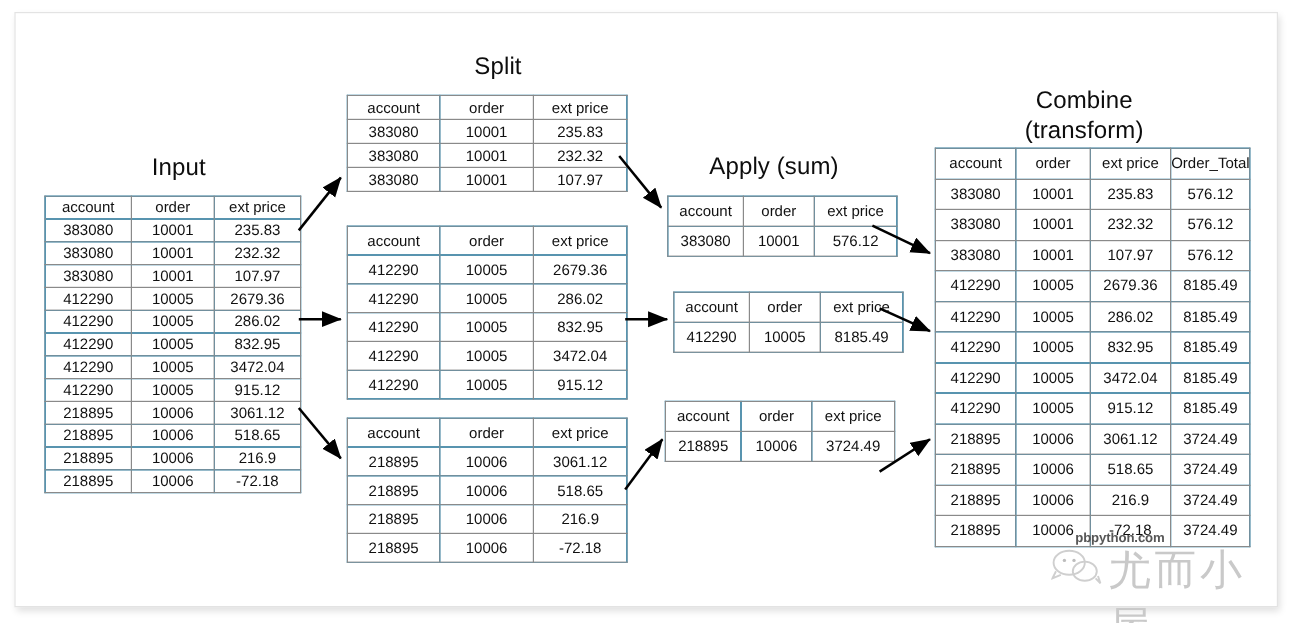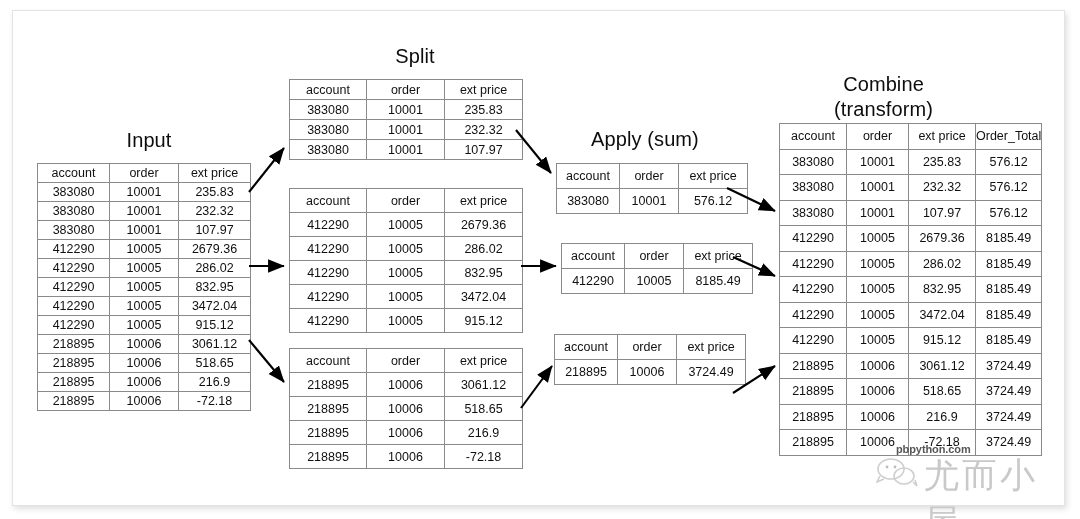--- a/index.html
+++ b/index.html
@@ -98,21 +98,21 @@
   #tbl-combine { left: 779px; top: 123px; font-size: 12.5px; }
   #tbl-combine td { height: 24.5px; }
   #tbl-combine .c0 { width: 66px; }
   #tbl-combine .c1 { width: 61px; }
   #tbl-combine .c2 { width: 66px; }
   #tbl-combine .c3 { width: 65px; }
 
   #ttl-input   { left: 74px;  top: 128px; width: 150px; }
   #ttl-split   { left: 330px; top: 44px;  width: 170px; }
   #ttl-apply   { left: 530px; top: 127px; width: 230px; }
-  #ttl-combine { left: 776px; top: 72px;  width: 215px; }
+  #ttl-combine { left: 796px; top: 72px;  width: 215px; }
 
   .watermark {
     position: absolute;
     left: 872px;
     top: 441px;
     width: 190px;
     height: 55px;
   }
   .wm-url {
     position: absolute;

